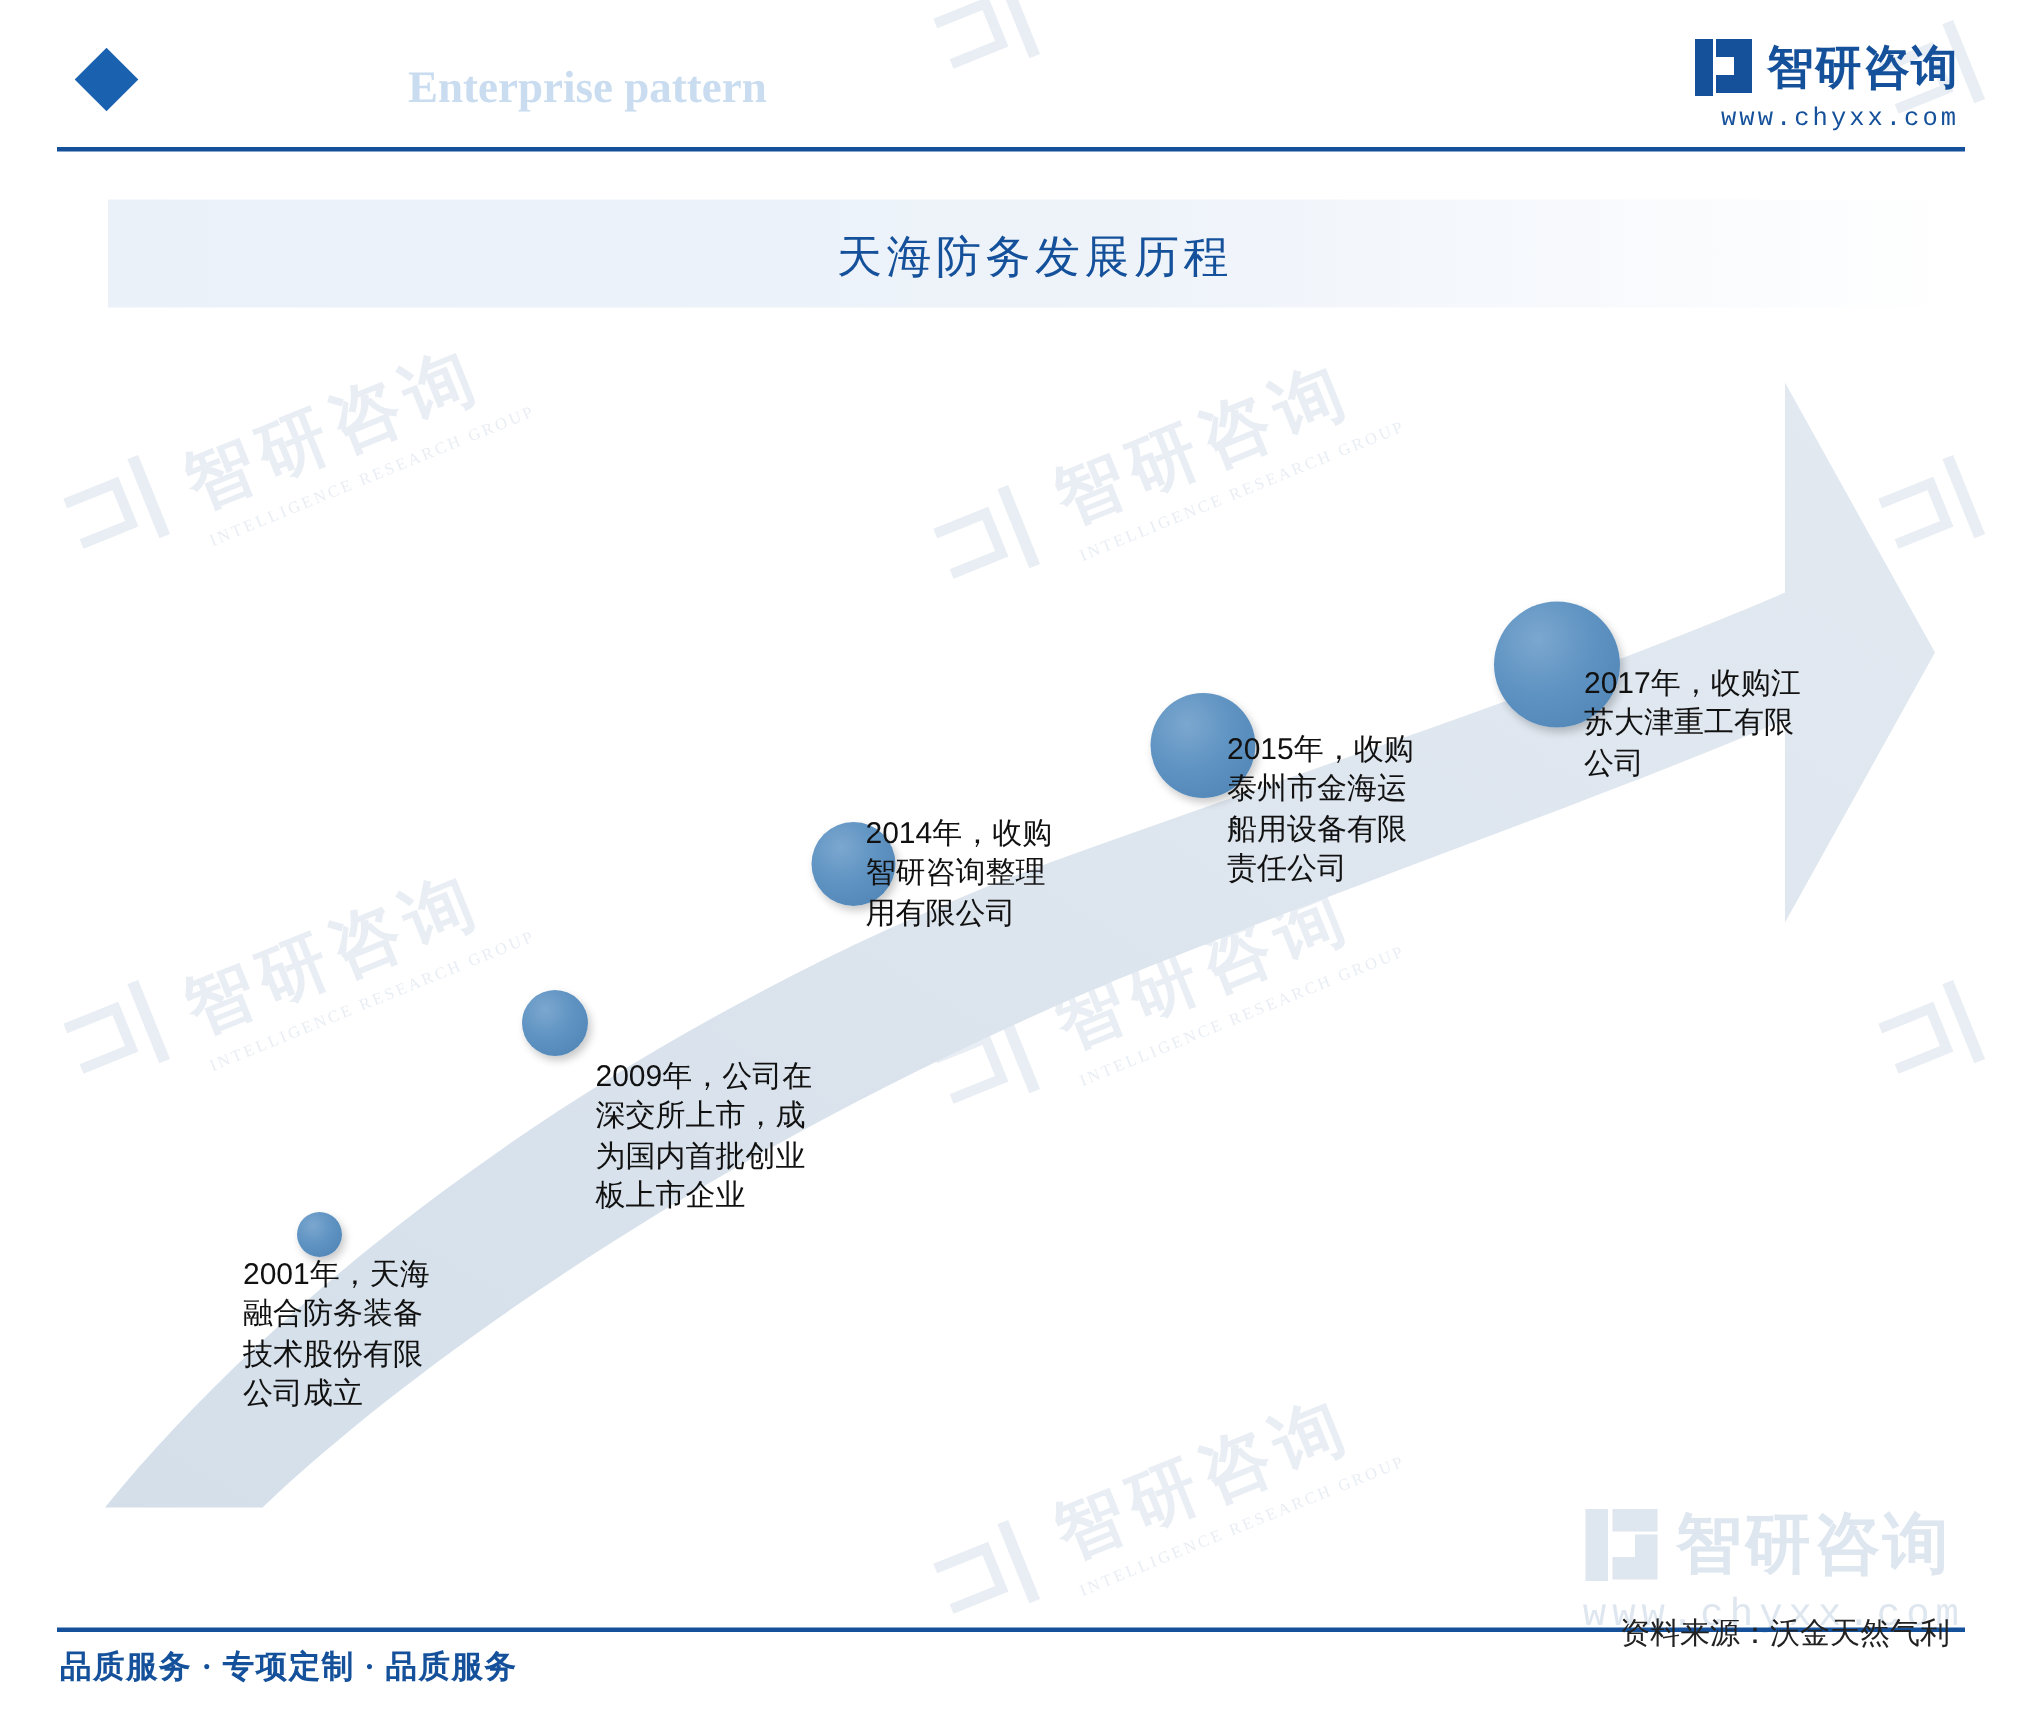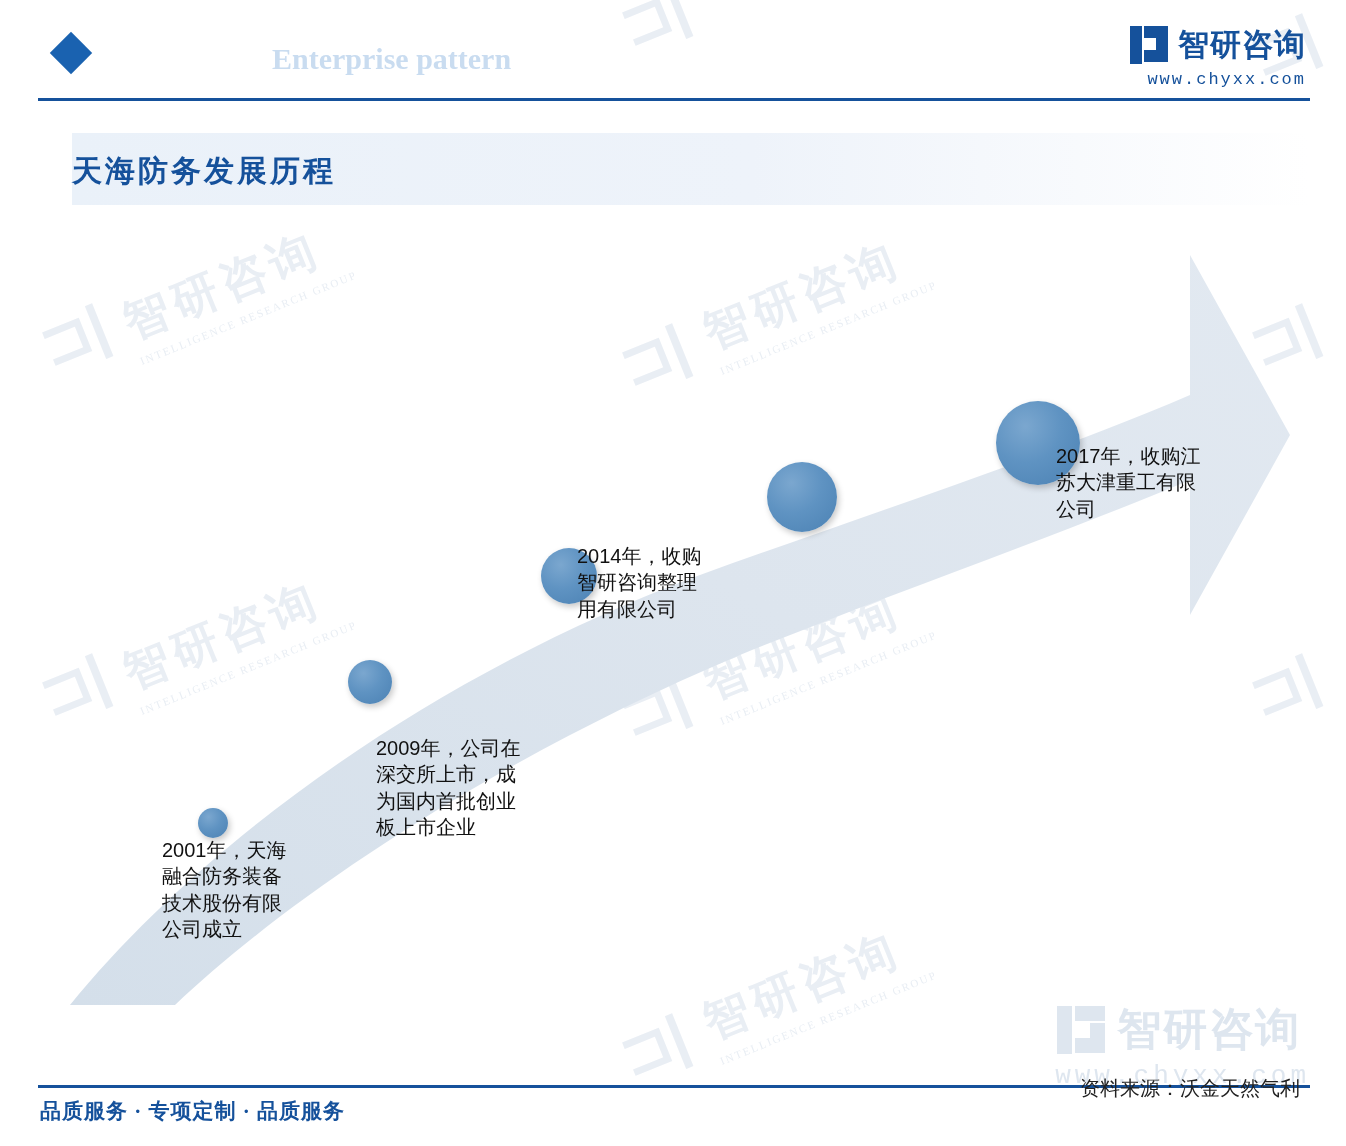--- a/index.html
+++ b/index.html
@@ -144,23 +144,23 @@
     position: absolute;
     left: 72px; top: 133px;
     width: 1236px; height: 72px;
     background: linear-gradient(to right, #eaf1f9 0%, #eef3fa 55%, #ffffff 100%);
     z-index: 5;
   }
   .title-band-text {
     position: absolute;
     width: 100%;
     top: 18px;
-    text-align: left;
+    text-align: center;
     font-size: 30px;
-    font-weight: bold;
+    font-weight: normal;
     color: #15519b;
     font-family: "Liberation Serif", serif;
     letter-spacing: 3px;
   }
 
   
   .chart {
     position: absolute;
     left: 0; top: 205px;
     width: 1346px; height: 860px;
@@ -308,31 +308,35 @@
              C 1060,330 900,385 740,450 C 480,560 280,700 175,800 Z" fill="url(#agrad)"></path>
   </svg>
 
   <div class="node" style="left:198px; top:603px; width:30px; height:30px;"></div>
   <div class="node-label" style="left:162px; top:632px; width:215px;">2001年，天海
 融合防务装备
 技术股份有限
 公司成立</div>
 
   <div class="node" style="left:348px; top:455px; width:44px; height:44px;"></div>
-  <div class="node-label" style="left:376px; top:500px; width:230px;margin-top:30px;">2009年，公司在
+  <div class="node-label" style="left:397px; top:500px; width:230px;">2009年，公司在
 深交所上市，成
 为国内首批创业
 板上市企业</div>
 
   <div class="node" style="left:541px; top:343px; width:56px; height:56px;"></div>
   <div class="node-label" style="left:577px; top:338px; width:215px;">2014年，收购
 智研咨询整理
 用有限公司</div>
 
   <div class="node" style="left:767px; top:257px; width:70px; height:70px;"></div>
+  <div class="node-label" style="left:818px; top:282px; width:215px;">2015年，收购
+泰州市金海运
+船用设备有限
+责任公司</div>
 
   <div class="node" style="left:996px; top:196px; width:84px; height:84px;"></div>
   <div class="node-label" style="left:1056px; top:238px; width:250px;">2017年，收购江
 苏大津重工有限
 公司</div>
 </div>
 
 <div class="footer-wm">
   <div class="footer-wm-row">
     <div class="fl">

